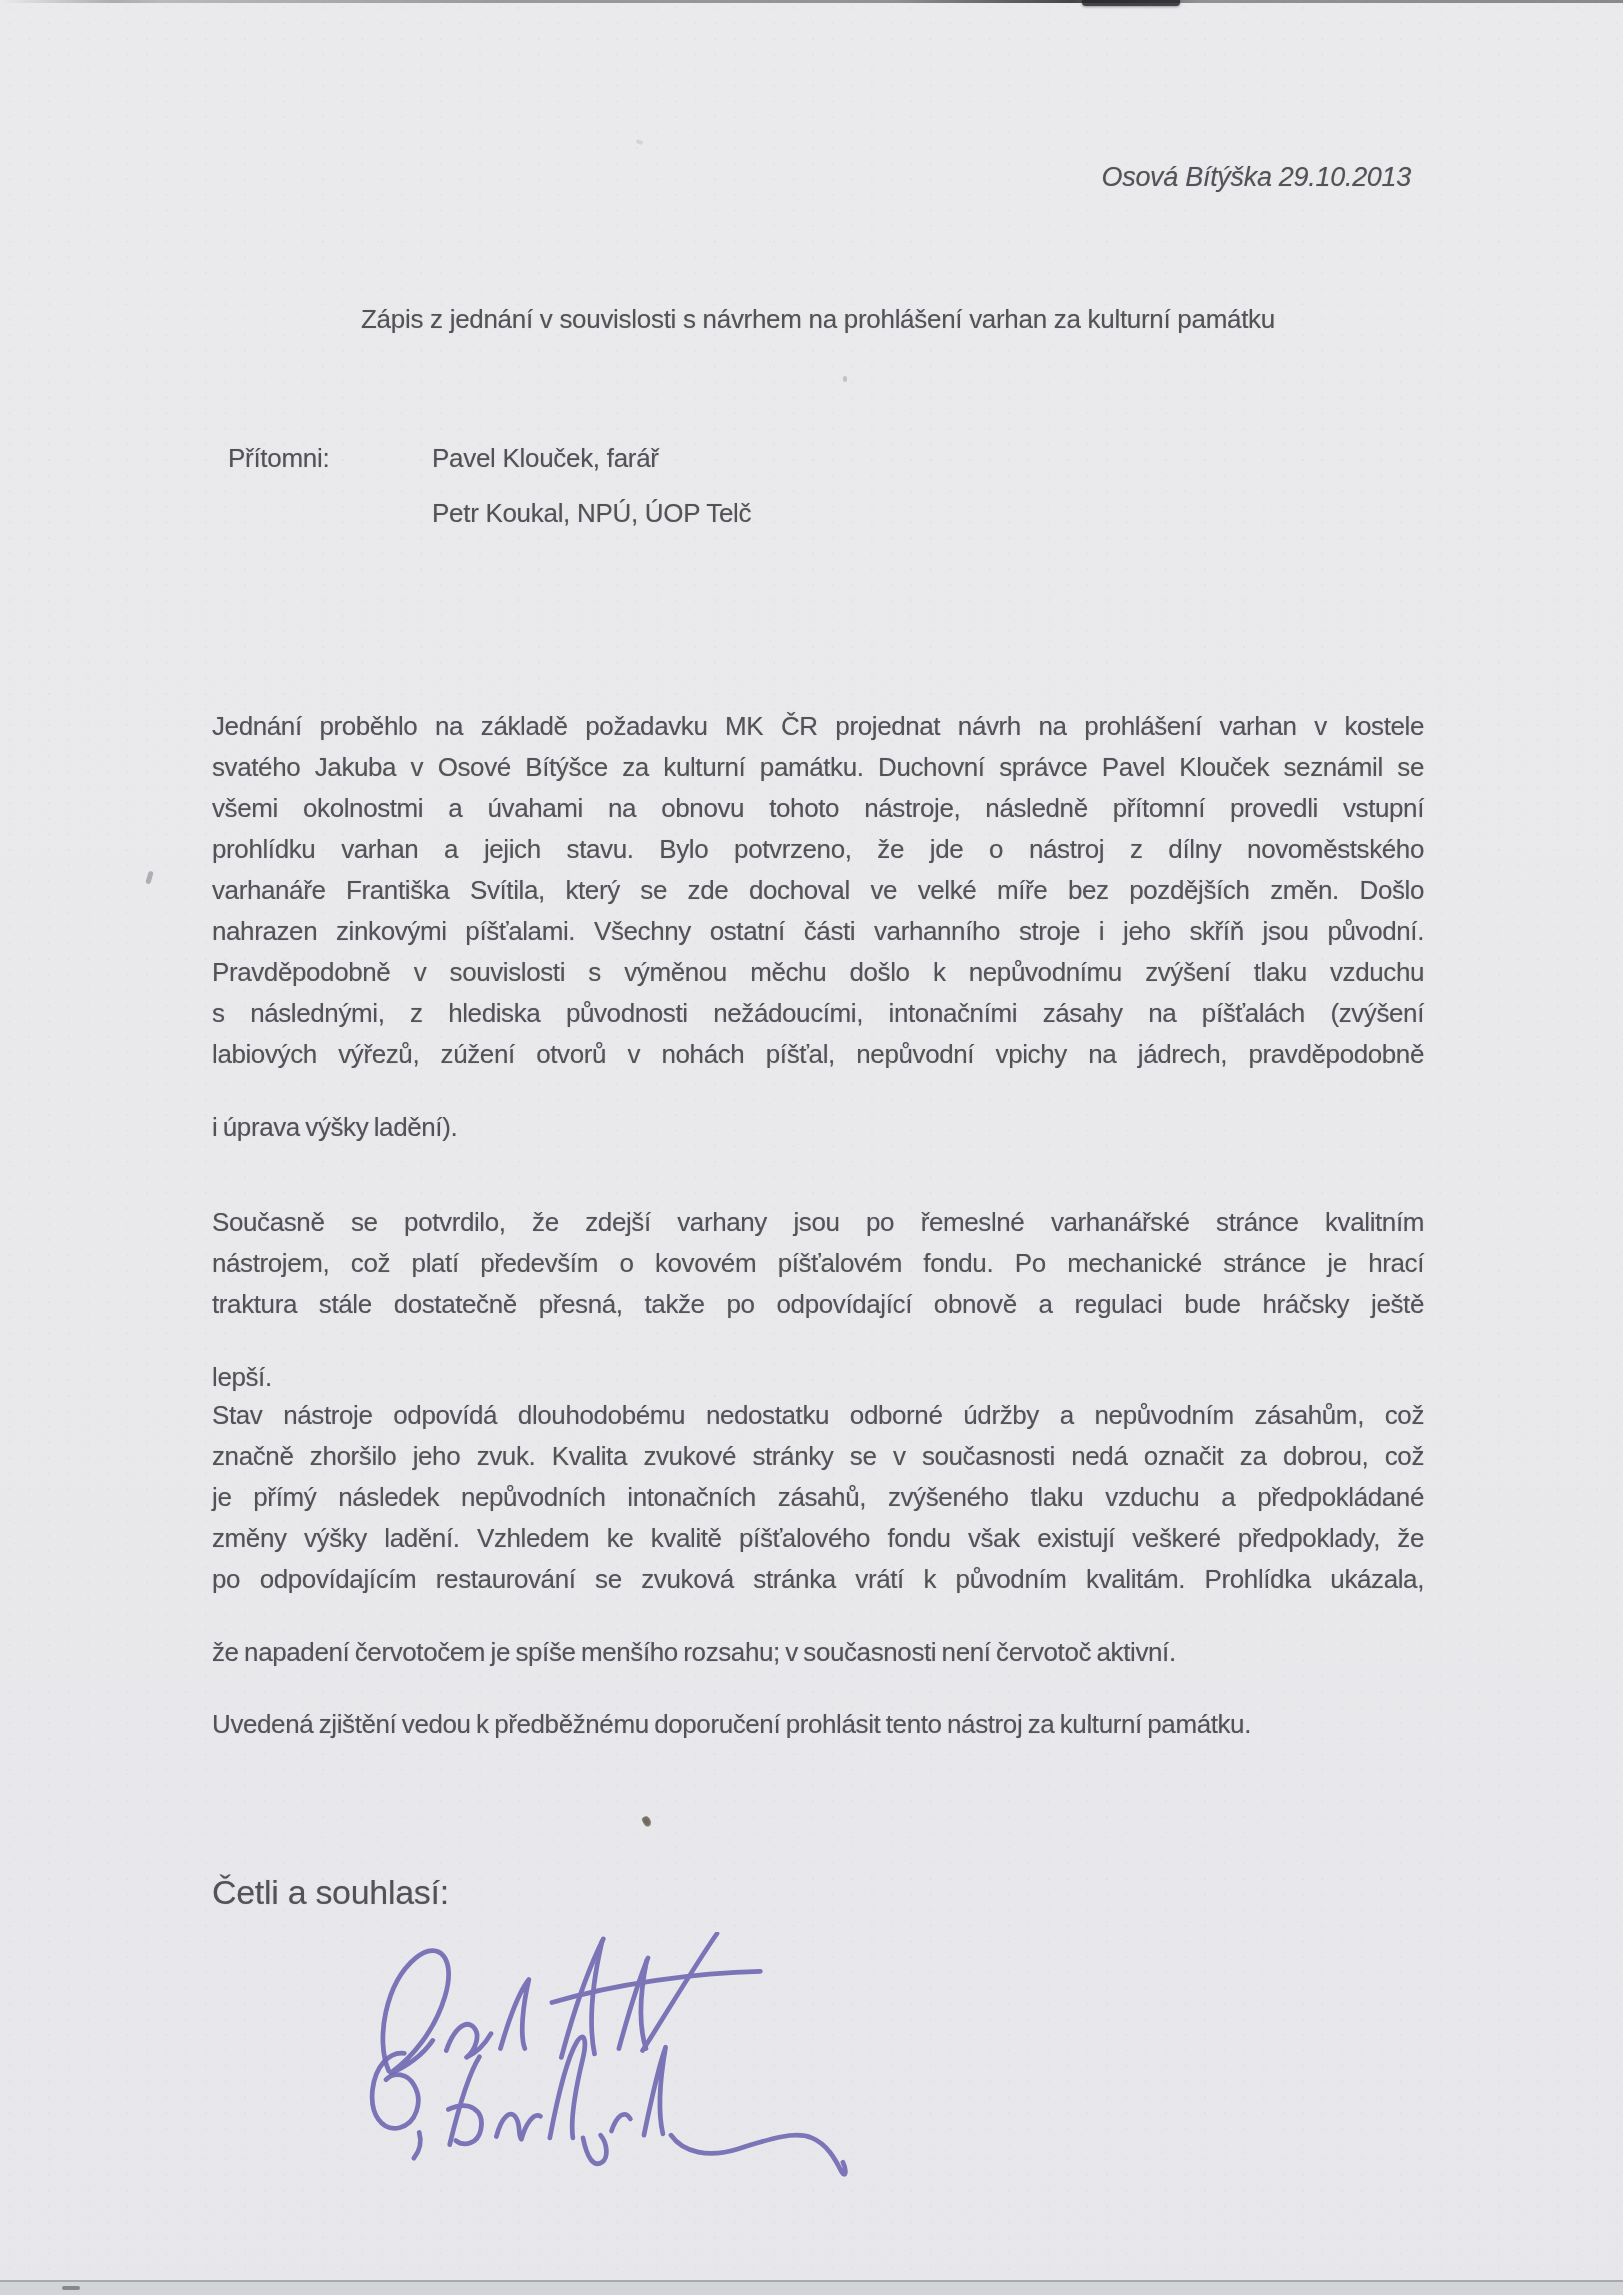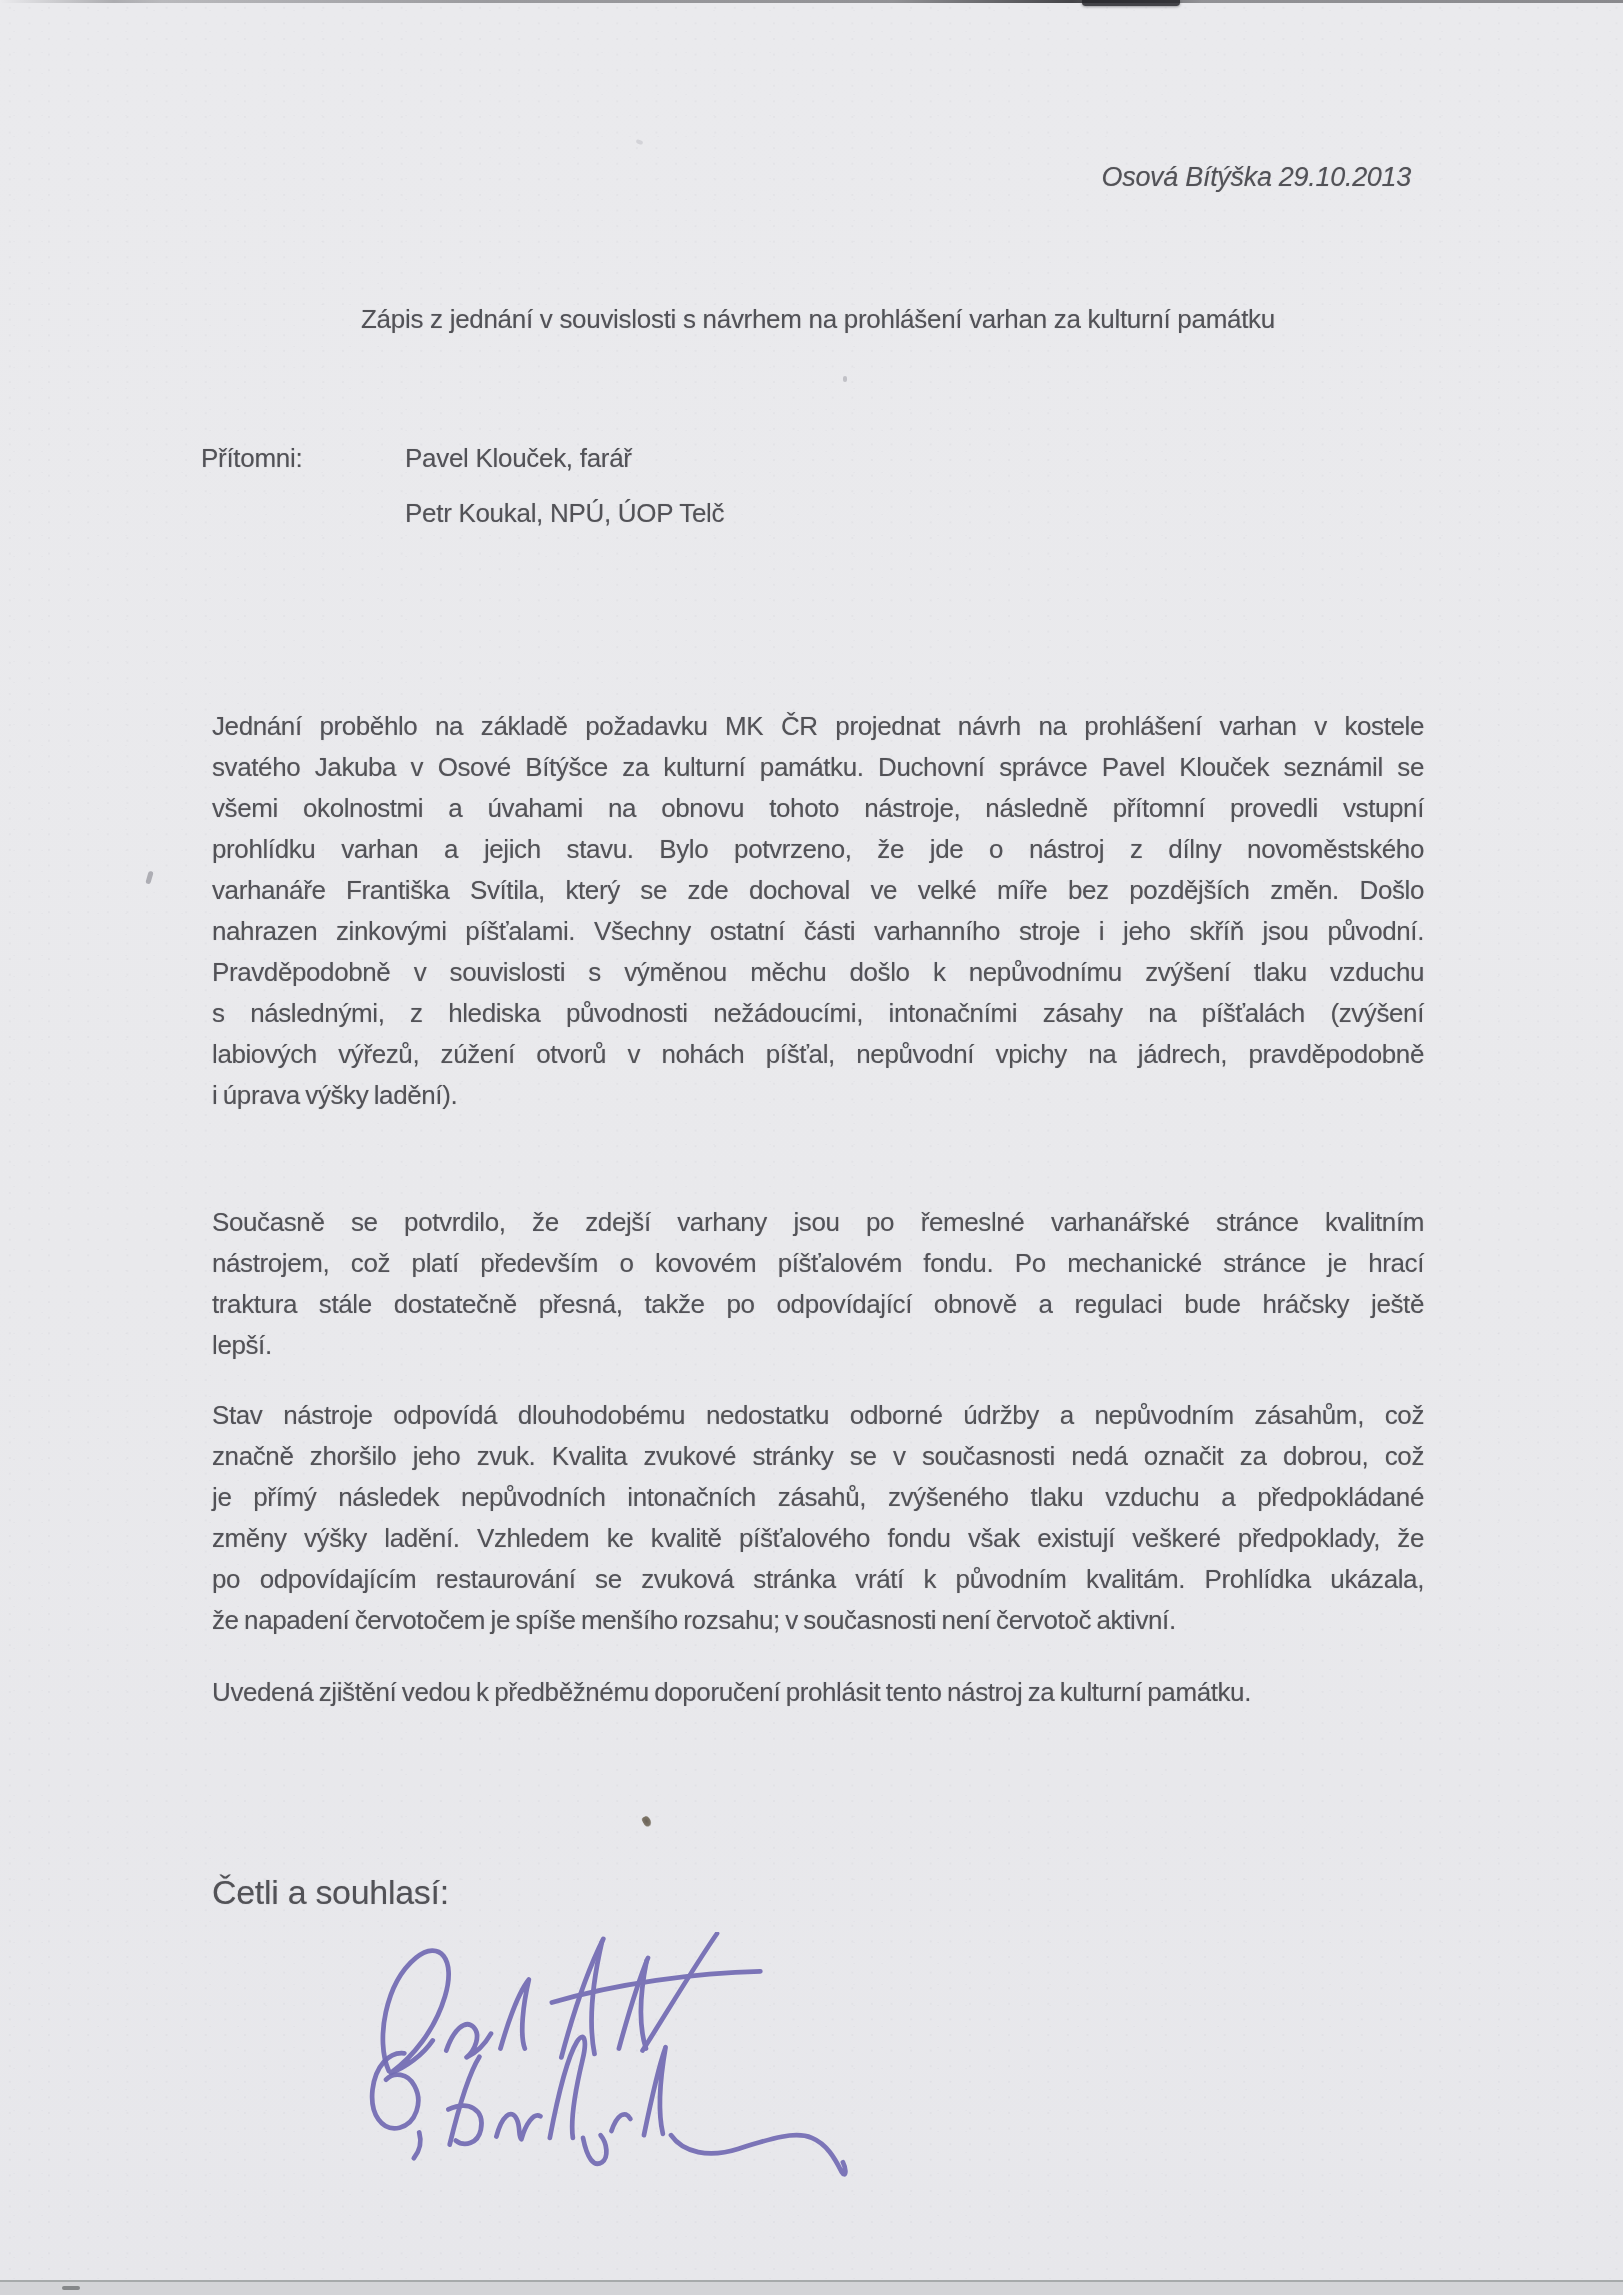--- a/index.html
+++ b/index.html
@@ -29,33 +29,33 @@
   }
   .doc-title {
     position: absolute;
     top: 299px; left: 212px; width: 1212px;
     font-size: 26px; line-height: 41px;
     letter-spacing: -0.3px;
     text-align: center;
   }
   .present {
     position: absolute;
-    top: 438px; left: 201px; width: 1212px;
+    top: 438px; left: 228px; width: 1212px;
     font-size: 26px; letter-spacing: -0.3px;
   }
   .present-row { display: flex; line-height: 41px; margin-bottom: 13.5px; }
   .present-label { width: 204px; flex: 0 0 204px; }
   .para {
     position: absolute;
     left: 212px; width: 1212px;
     font-size: 26px; line-height: 41px;
     letter-spacing: -0.4px; word-spacing: -1.4px;
   }
   .para .line { text-align: justify; text-align-last: justify; white-space: normal; }
-  .para .line.last { text-align: left; text-align-last: auto; }
+  .para .line.last { text-align: left; text-align-last: auto; margin-top: 32px; }
   .p1 { top: 706px; }
   .p2 { top: 1202px; }
   .p3 { top: 1395px; }
   .p4 { top: 1672px; }
   .closing {
     position: absolute;
     top: 1872px; left: 212px;
     font-size: 34px; line-height: 41px; letter-spacing: -0.3px;
   }
 

